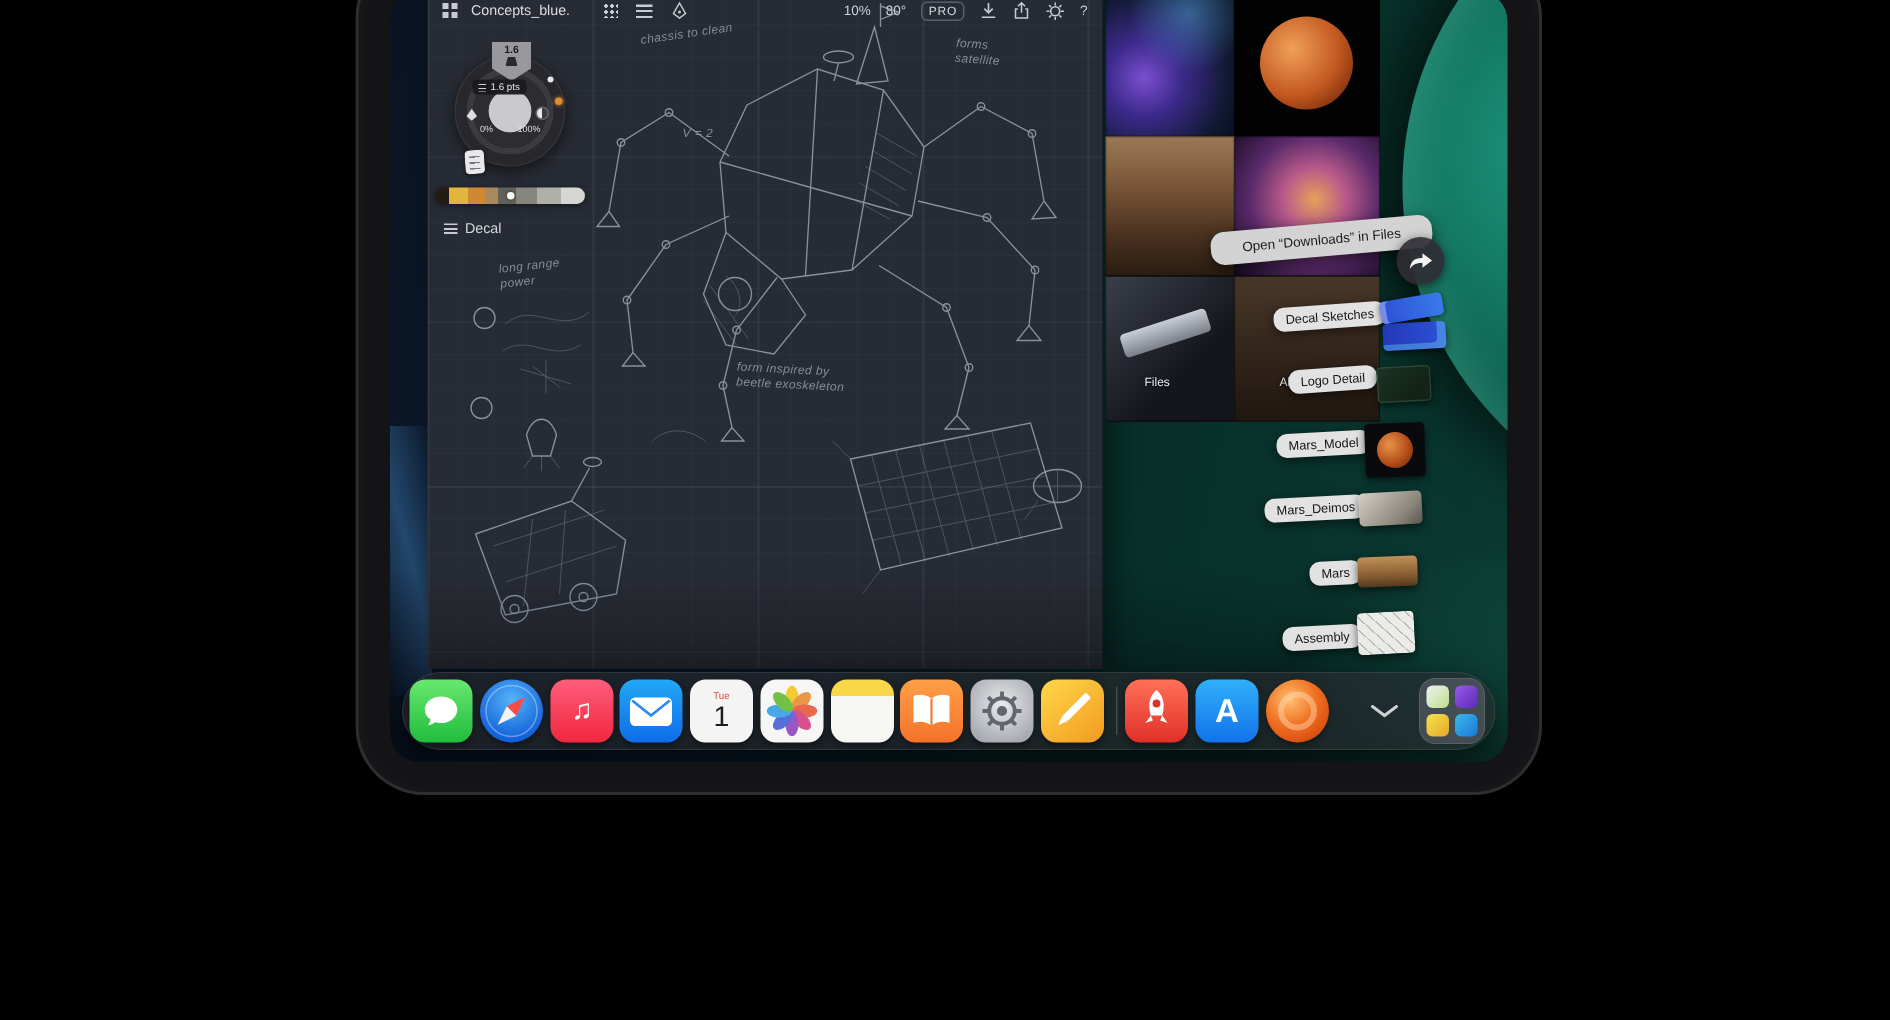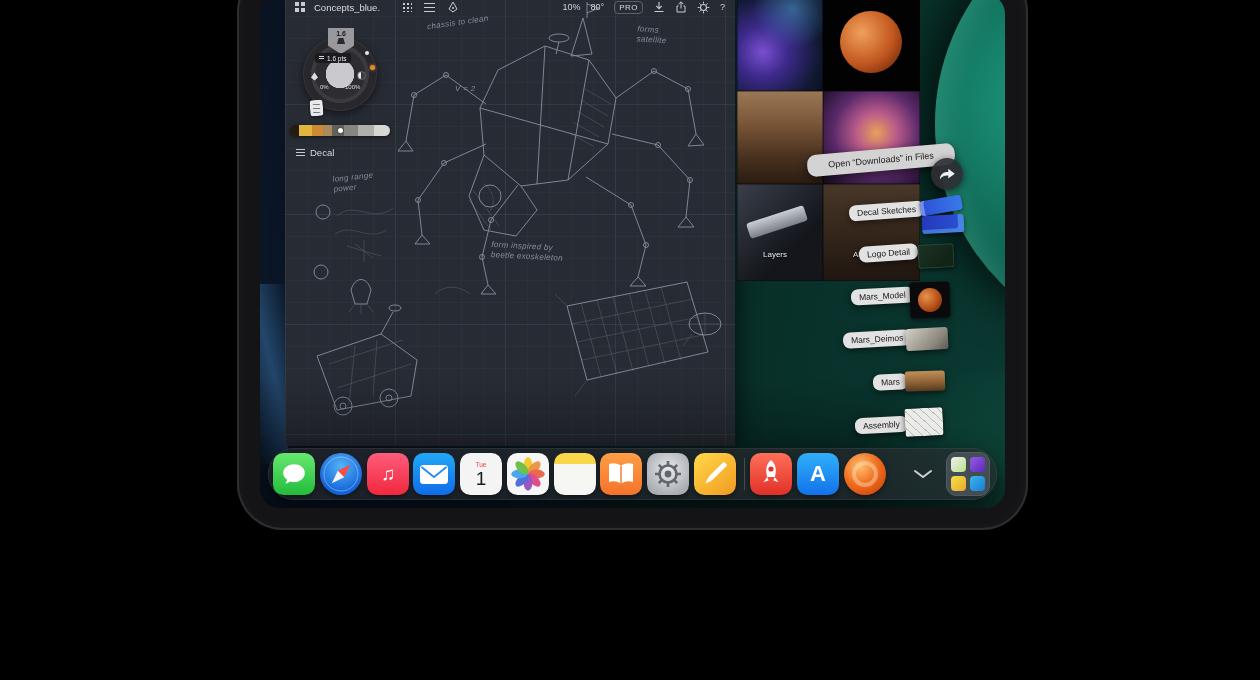--- a/index.html
+++ b/index.html
@@ -297,21 +297,21 @@
       <div class="ph ph-nebblue"></div>
       <div class="ph ph-mars">
           <i class="sphere"></i>
         </div>
       <div class="ph ph-desert"></div>
       <div class="ph ph-neborange"></div>
       <div class="ph ph-craft">
           <i class="hull"></i>
         </div>
       <div class="ph ph-fade"></div>
-      <span class="ph-label" style="left:26px;top:256px">Layers</span>
+      <span class="ph-label" style="left:26px;top:256px">Files</span>
       <span class="ph-label" style="left:116px;top:256px">All</span>
     </div>
 
     <div class="bottom-shade"></div>
 
     <div class="abs" style="inset:0">
       <div class="banner">Open “Downloads” in Files</div>
       <div class="sharebtn">
         <svg width="18" height="16" viewBox="0 0 28 24">
           <path d="M16 4 L26 11.5 L16 19 V14.2 C9.5 13.8 5.5 16 3 20.5 C3.2 12.5 8 8.5 16 8.8 Z" fill="#f2f2f4"></path>

